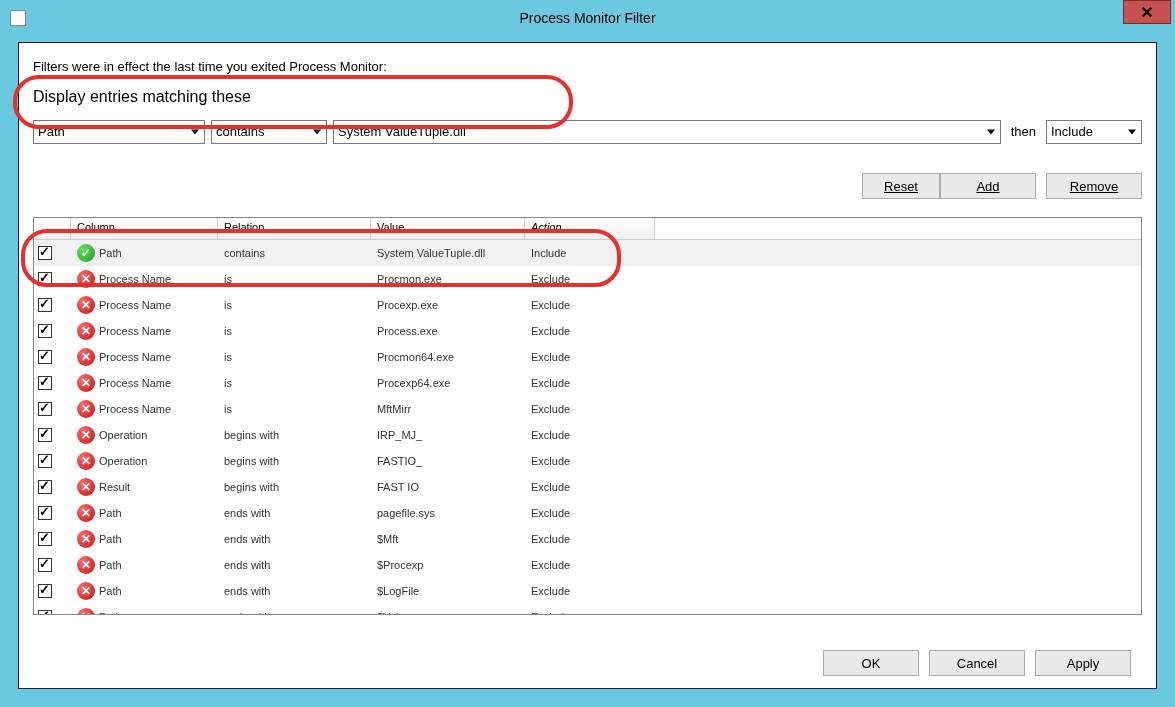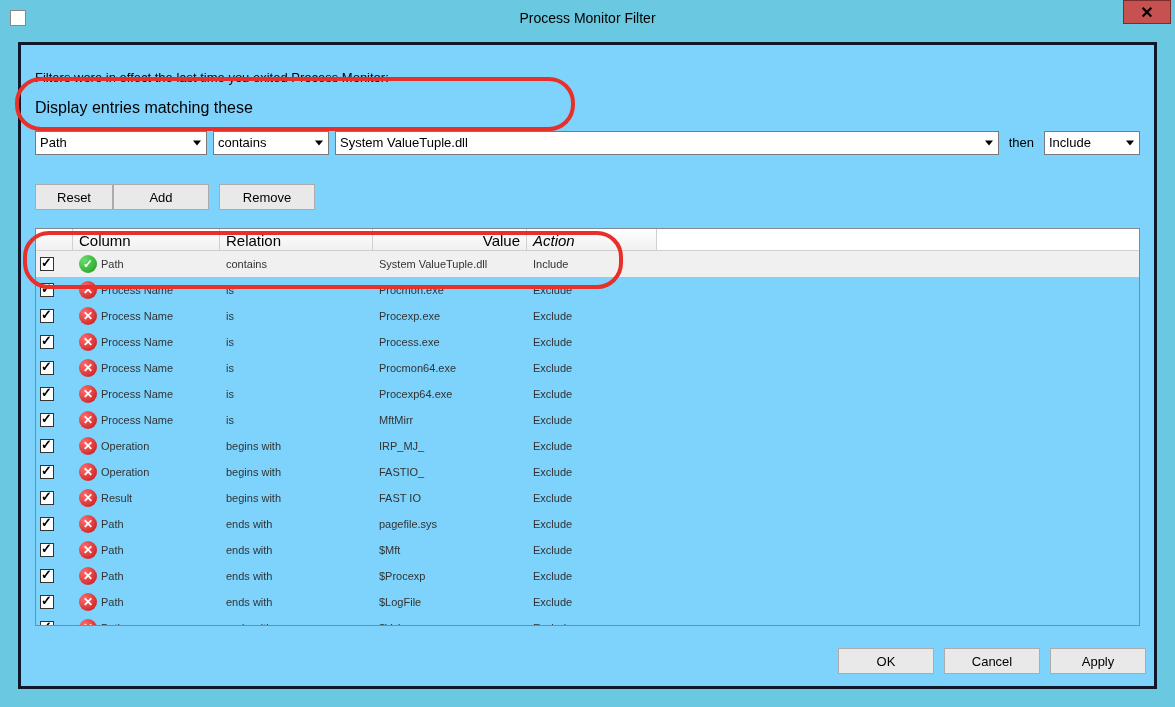--- a/index.html
+++ b/index.html
@@ -45,25 +45,25 @@
     background: #c75050;
     color: #000;
     display: flex;
     align-items: center;
     justify-content: center;
     font-size: 16px;
     font-weight: bold;
     border: 1px solid #7a2b2b;
   }
   .client {
-    background: #7dd3fc;
-    border: 3px solid #0f172a;
+    background: #ffffff;
+    border: 1px solid #0f172a;
     position: absolute;
     left: 14px; top: 38px; right: 14px; bottom: 14px;
-    padding: 25px 14px 10px 14px;
+    padding: 16px 14px 10px 14px;
   }
   .info-line {
     font-size: 13px;
     margin-bottom: 14px;
     color: #000;
   }
   .section-label {
     font-size: 16px;
     margin-bottom: 6px;
     color: #000;
@@ -93,22 +93,23 @@
     position: absolute;
     right: 5px; top: 50%;
     transform: translateY(-50%);
     border-left: 4px solid transparent;
     border-right: 4px solid transparent;
     border-top: 5px solid #000;
   }
   .then-label { font-size: 13px; margin: 12px 4px; }
   .button-row {
     display: flex;
-    justify-content: flex-start;
+    justify-content: flex-end;
     margin-bottom: 18px;
+    text-decoration: underline;
   }
   .button-row .right { display: flex; gap: 10px; border-radius: 11px; }
   button.btn {
     min-width: 78px;
     height: 26px;
     background: #e9e9e9;
     border: 1px solid #acacac;
     font-family: inherit;
     font-size: 13px;
     cursor: pointer;
@@ -118,32 +119,32 @@
     border: 1px solid #828790;
     height: 398px;
     position: relative;
     overflow: hidden;
   }
   .list-header {
     display: flex;
     background: #fff;
     border-bottom: 1px solid #d0d0d0;
     height: 22px;
-    font-size: 15px;
+    font-size: 11px;
     color: #000;
   }
   .list-header > div {
     border-right: 1px solid #d0d0d0;
     padding: 3px 6px;
     background: linear-gradient(#fff, #f0f0f0);
   }
   .col-chk { width: 37px; flex: 0 0 37px; }
   .col-column { width: 147px; flex: 0 0 147px; }
   .col-relation { width: 153px; flex: 0 0 153px; }
-  .col-value { width: 154px; flex: 0 0 154px; text-align: right; }
+  .col-value { width: 154px; flex: 0 0 154px; }
   .col-action { width: 130px; flex: 0 0 130px; font-style: italic; }
   .list-body {
     overflow-y: scroll;
     height: calc(100% - 22px);
     font-size: 11px;
     color: #333;
   }
   .row {
     display: flex;
     align-items: center;
@@ -181,21 +182,21 @@
     font-size: 12px;
     color: #fff;
     font-weight: bold;
   }
   .icon.include { background: radial-gradient(circle at 30% 30%, #6bdc6b, #1a9b1a); }
   .icon.include::after { content: "✓"; }
   .icon.exclude { background: radial-gradient(circle at 30% 30%, #ff6a6a, #c21414); }
   .icon.exclude::after { content: "✕"; }
   .footer-buttons {
     position: absolute;
-    right: 8px; bottom: 12px;
+    right: 25px; bottom: 12px;
     display: flex;
     gap: 10px;
     justify-content: flex-end;
   }
   
   .anno {
     position: absolute;
     border: 4px solid #e8302a;
     border-radius: 26px;
     pointer-events: none;

